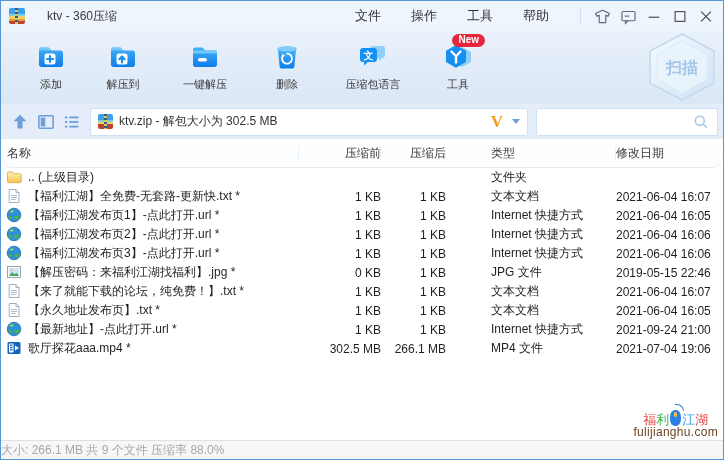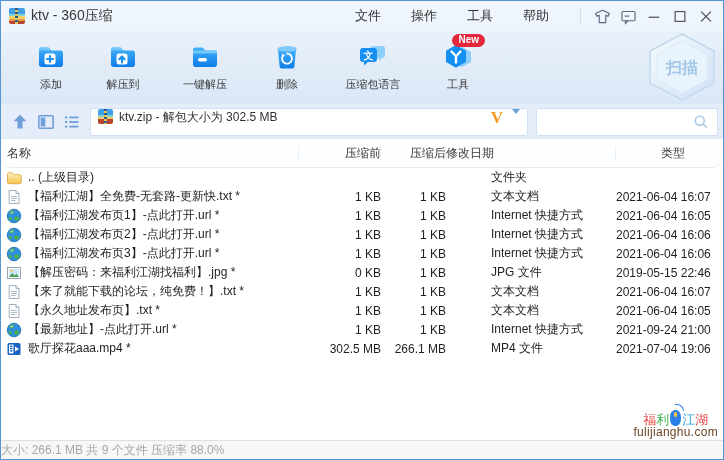--- a/index.html
+++ b/index.html
@@ -8,21 +8,21 @@
     width:724px; height:460px; background:#fff;
     border:1px solid #5796d2; display:flex; flex-direction:column;
     position:relative; overflow:hidden; font-family:"Liberation Sans",sans-serif;
   }
   
   .titlebar{ flex:0 0 30px; background:#eff5fc; display:flex; align-items:center; padding-left:8px; }
   .app-ico{ width:16px; height:16px; position:relative; border-radius:2px; overflow:hidden;
     background:linear-gradient(#3f9fe8 0 38%, #7fd0d8 38% 50%, #f0d06a 50% 68%, #e89b3a 68% 82%, #b8432f 82% 100%);}
   .app-ico::after{ content:''; position:absolute; left:6px; top:0; width:3px; height:16px;
     background:repeating-linear-gradient(#2c6088 0 2px, #e8c25a 2px 4px); }
-  .wtitle{ font-size:14px; color:#3a3a3a; margin-left:6px; }
+  .wtitle{ font-size:12px; color:#3a3a3a; margin-left:22px; }
   .menus{ display:flex; margin-left:auto; }
   .menu-item{ font-size:13px; color:#333; padding:5px 15px; cursor:default; }
   .tb-icons{ display:flex; align-items:center; margin-left:16px; padding-right:4px; }
   .tb-div{ width:1px; height:16px; background:#d3e1f0; margin-right:8px; }
   .tb-btn{ width:26px; height:24px; display:flex; align-items:center; justify-content:center; }
   .tb-btn svg{ display:block; }
   
   .toolbar{ flex:0 0 73px; background:linear-gradient(#e9f1fb,#dae7f6); display:flex; align-items:flex-start; padding:7px 0 0 14px; position:relative; }
   #toolbar-buttons{ display:flex; }
   .tbtn{ display:flex; flex-direction:column; align-items:center; padding-top:2px; position:relative; cursor:default; }
@@ -30,41 +30,41 @@
   .tbtn:nth-child(4){width:72px}.tbtn:nth-child(5){width:100px}.tbtn:nth-child(6){width:70px}
   .ticon{ width:34px; height:34px; display:flex; align-items:center; justify-content:center; }
   .tlabel{ font-size:11px; color:#3a3a3a; margin-top:3px; white-space:nowrap; }
   .newbadge{ position:absolute; top:-4px; right:8px; background:#e5273e; color:#fff; font-size:10px; font-weight:bold;
     border-radius:8px; padding:1px 6px 2px; line-height:1; }
   .scanhex{ position:absolute; right:2px; top:1px; width:78px; height:70px; }
   
   .addressbar{ flex:0 0 35px; background:#e4edf9; display:flex; align-items:center; padding:0 5px 0 6px; }
   .nav-btn{ width:26px; height:26px; display:flex; align-items:center; justify-content:center; }
   .addr{ margin-left:5px; width:438px; height:28px; background:#fff; border:1px solid #cfe0f2; border-radius:2px;
-    display:flex; align-items:flex-start; padding:0 7px; }
+    display:flex; align-items:center; padding:6px 7px; }
   .zip-ico{ width:15px; height:15px; position:relative; border-radius:2px; overflow:hidden; flex:0 0 15px;
     background:linear-gradient(#3f9fe8 0 40%, #7fd0d8 40% 52%, #f0d06a 52% 70%, #b8432f 70% 100%);}
   .zip-ico::after{ content:''; position:absolute; left:6px; top:0; width:3px; height:15px;
     background:repeating-linear-gradient(#2c6088 0 2px, #e8c25a 2px 4px); }
   .addr-text{ font-size:12px; color:#333; margin-left:6px; white-space:nowrap; }
   .vip-v{ margin-left:auto; font-family:"Liberation Serif",serif; font-weight:bold; font-size:17px; color:#f59b22; line-height:1; }
   .caret{ width:0; height:0; border-left:4px solid transparent; border-right:4px solid transparent; border-top:5px solid #6b9fd6; margin-left:9px; }
   .search{ margin-left:8px; flex:1; height:28px; background:#fff; border:1px solid #cfe0f2; border-radius:2px;
     display:flex; align-items:center; justify-content:flex-end; padding:0 7px; }
   
   .lheader{ flex:0 0 29px; display:grid; grid-template-columns:298px 82px 65px 170px 105px;
     align-items:center; background:linear-gradient(#ffffff,#fbfdff); border-bottom:1px solid #e9e9e9; font-size:12px; color:#3a3a3a;border-radius:12px; }
   .hcell{ position:relative; height:100%; display:flex; align-items:center; }
   .hcell:not(:last-child)::after{ content:''; position:absolute; right:0; top:7px; bottom:7px; width:1px; background:#eaeff6; }
   .h-name{ padding-left:6px; }
   .h-num{ justify-content:flex-end; }
   .h-type{ padding-left:45px; }
   .filelist{ flex:1; position:relative; background:#fff; font-size:12px; color:#1f1f1f; }
   .frow{ display:grid; grid-template-columns:298px 82px 65px 170px 105px; height:19px; align-items:center; }
-  .c.name{ display:flex; align-items:flex-end; padding-left:5px; white-space:nowrap; overflow:hidden; }
+  .c.name{ display:flex; align-items:flex-start; padding-left:5px; white-space:nowrap; overflow:hidden; }
   .c.name .ficon{ width:16px; height:16px; flex:0 0 16px; margin-right:6px; display:flex; align-items:center; justify-content:center; }
   .c.num{ text-align:right; }
   .c.type{ padding-left:45px; white-space:nowrap; }
   .c.date{ white-space:nowrap; }
   
   .watermark{ position:absolute; right:5px; bottom:1px; text-align:center; line-height:1.05; }
   .wm-chars{ font-size:13px; font-weight:normal; letter-spacing:0; }
   .wm-mouse{ display:inline-block; width:11px; height:16px; background:#2d7fe8; border-radius:5px/7px; position:relative; margin:0 1px; vertical-align:-2px; }
   .wm-mouse::before{ content:''; position:absolute; left:4px; top:2px; width:3px; height:5px; background:#f5c33d; border-radius:2px; }
   .wm-mouse::after{ content:''; position:absolute; top:-6px; right:-3px; width:8px; height:6px;
@@ -262,22 +262,22 @@
           <circle cx="9.5" cy="9.5" r="5.5" fill="none" stroke="#a8c6e6" stroke-width="1.8"></circle>
           <line x1="13.7" y1="13.7" x2="18" y2="18" stroke="#a8c6e6" stroke-width="1.8"></line>
         </svg>
     </div>
   </div>
 
   <div class="lheader">
     <div class="hcell h-name">名称</div>
     <div class="hcell h-num">压缩前</div>
     <div class="hcell h-num">压缩后</div>
+    <div class="hcell h-type">类型</div>
     <div class="hcell">修改日期</div>
-    <div class="hcell h-type">类型</div>
   </div>
 
   <div class="filelist">
     <div id="file-rows">
         <div class="frow">
           <div class="c name">
             <span class="ficon">
               <svg width="16" height="16" viewBox="0 0 16 16">
                 <defs>
                   <linearGradient id="fo" x1="0" y1="0" x2="0" y2="1">

